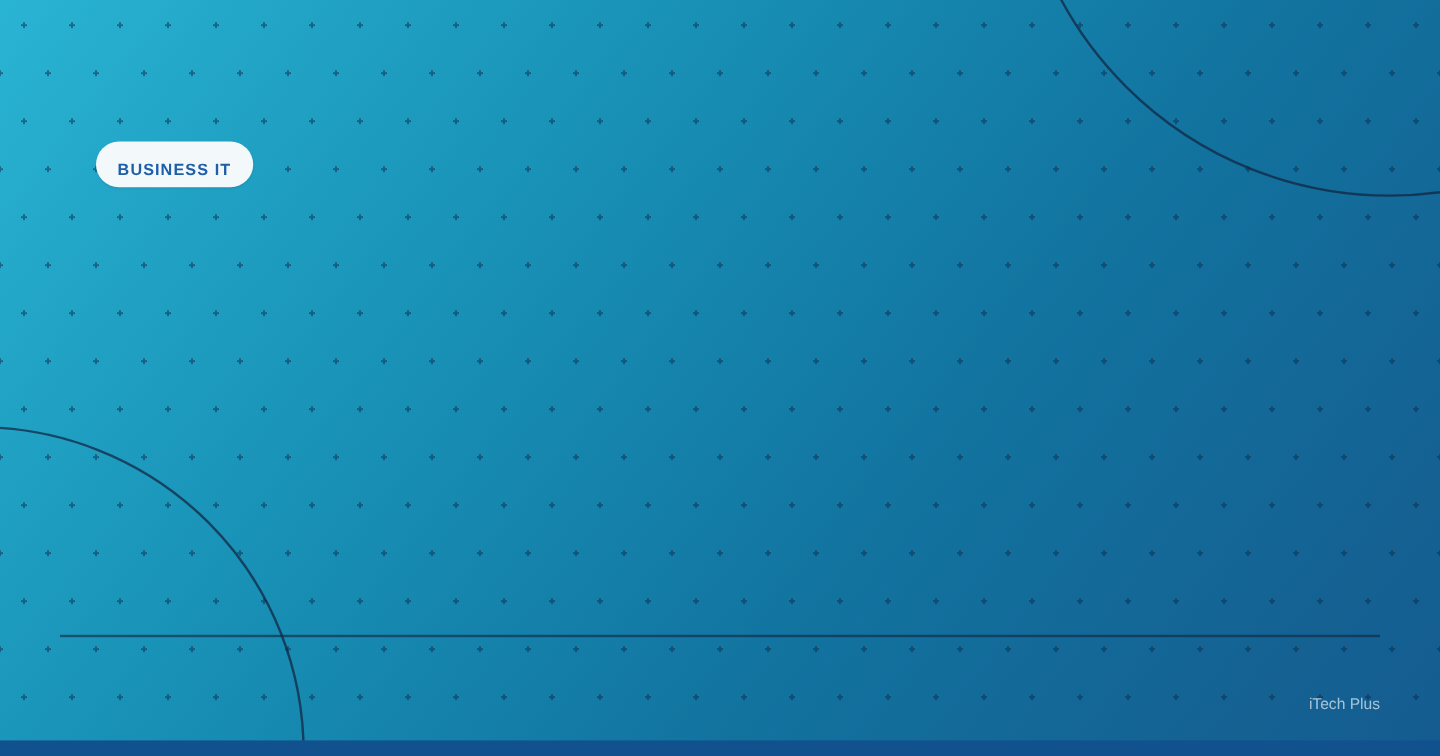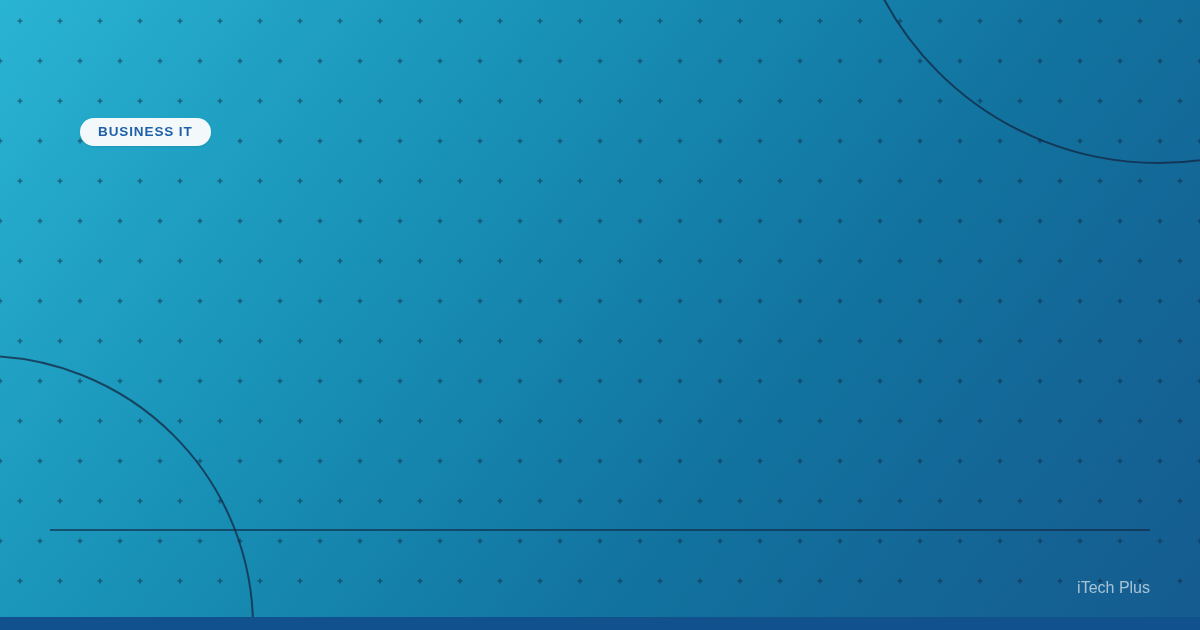--- a/index.html
+++ b/index.html
@@ -93,21 +93,21 @@
     width: 1040px;
   }
 
   .category-badge {
     display: inline-block;
     background: #f3f8fb;
     color: #1f5fa8;
     font-size: 13.5px;
     font-weight: bold;
     letter-spacing: 0.9px;
-    padding: 7px 18px 7px 18px;
+    padding: 17px 18px 7px 18px;
     border-radius: 999px;
     line-height: 1;
     box-shadow: 0 1px 2px rgba(10, 40, 70, 0.12);
   }
 
   .headline {
     margin: 29px 0 0 0;
     color: #ffffff;
     font-size: 45px;
     font-weight: bold;
@@ -117,21 +117,21 @@
     max-width: 1050px;
   }
 
   
   .brand {
     position: absolute;
     right: 50px;
     top: 580px;
     color: #ffffff;
     opacity: 0.62;
-    font-size: 16px;
+    font-size: 13px;
     line-height: 1;
   }
 </style>
 </head>
 <body>
 
 <div class="banner">
 
   <svg class="dot-layer" width="1200" height="630" viewBox="0 0 1200 630" aria-hidden="true">
     <defs>

